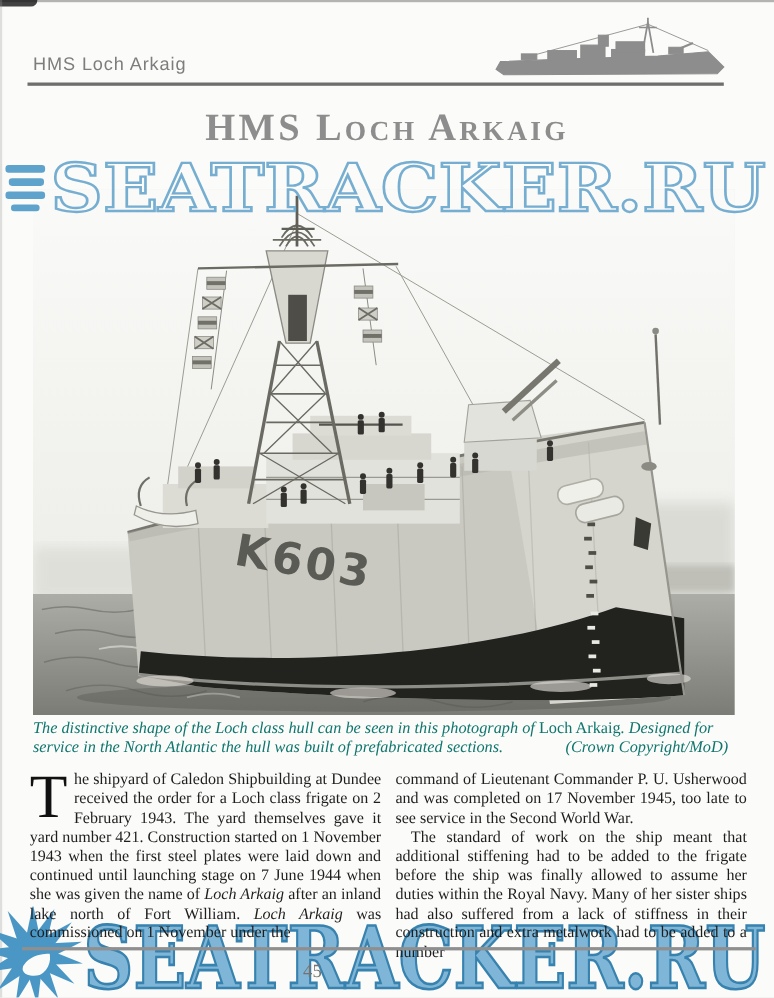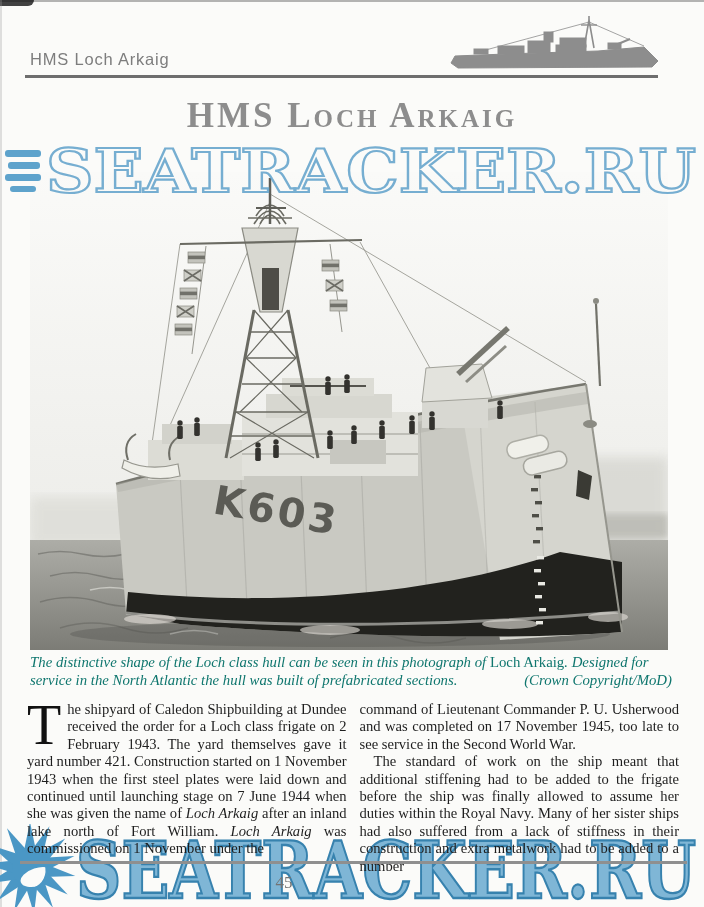--- a/index.html
+++ b/index.html
@@ -24,21 +24,21 @@
 
   
   .photo{position:absolute;top:172px;left:30px;width:638px;height:478px;
          box-shadow:inset 0 0 40px rgba(0,0,0,.05);}
   .photo svg{display:block;}
 
   
   .caption{position:absolute;top:654px;left:30px;width:646px;font-style:italic;
            font-size:14.8px;line-height:17.6px;color:#0f766e;}
   .caption .roman{font-style:normal;}
-  .caption .credit{position:absolute;right:4px;top:17.6px;font-style:italic;}
+  .caption .credit{position:absolute;right:14px;top:17.6px;font-style:italic;}
 
   
   .body-cols{position:absolute;top:701px;left:27px;width:652px;display:flex;gap:13px;z-index:2;}
   .col{flex:1;font-size:14.6px;line-height:17.4px;text-align:justify;color:#1e1e1e;}
   .col p{margin:0;}
   .col p.indent{text-indent:14px;}
   .dropcap{float:left;font-size:56px;line-height:45px;padding:2px 6px 0 0;color:#111;
            font-weight:normal;}
   i{font-style:italic;}
 

